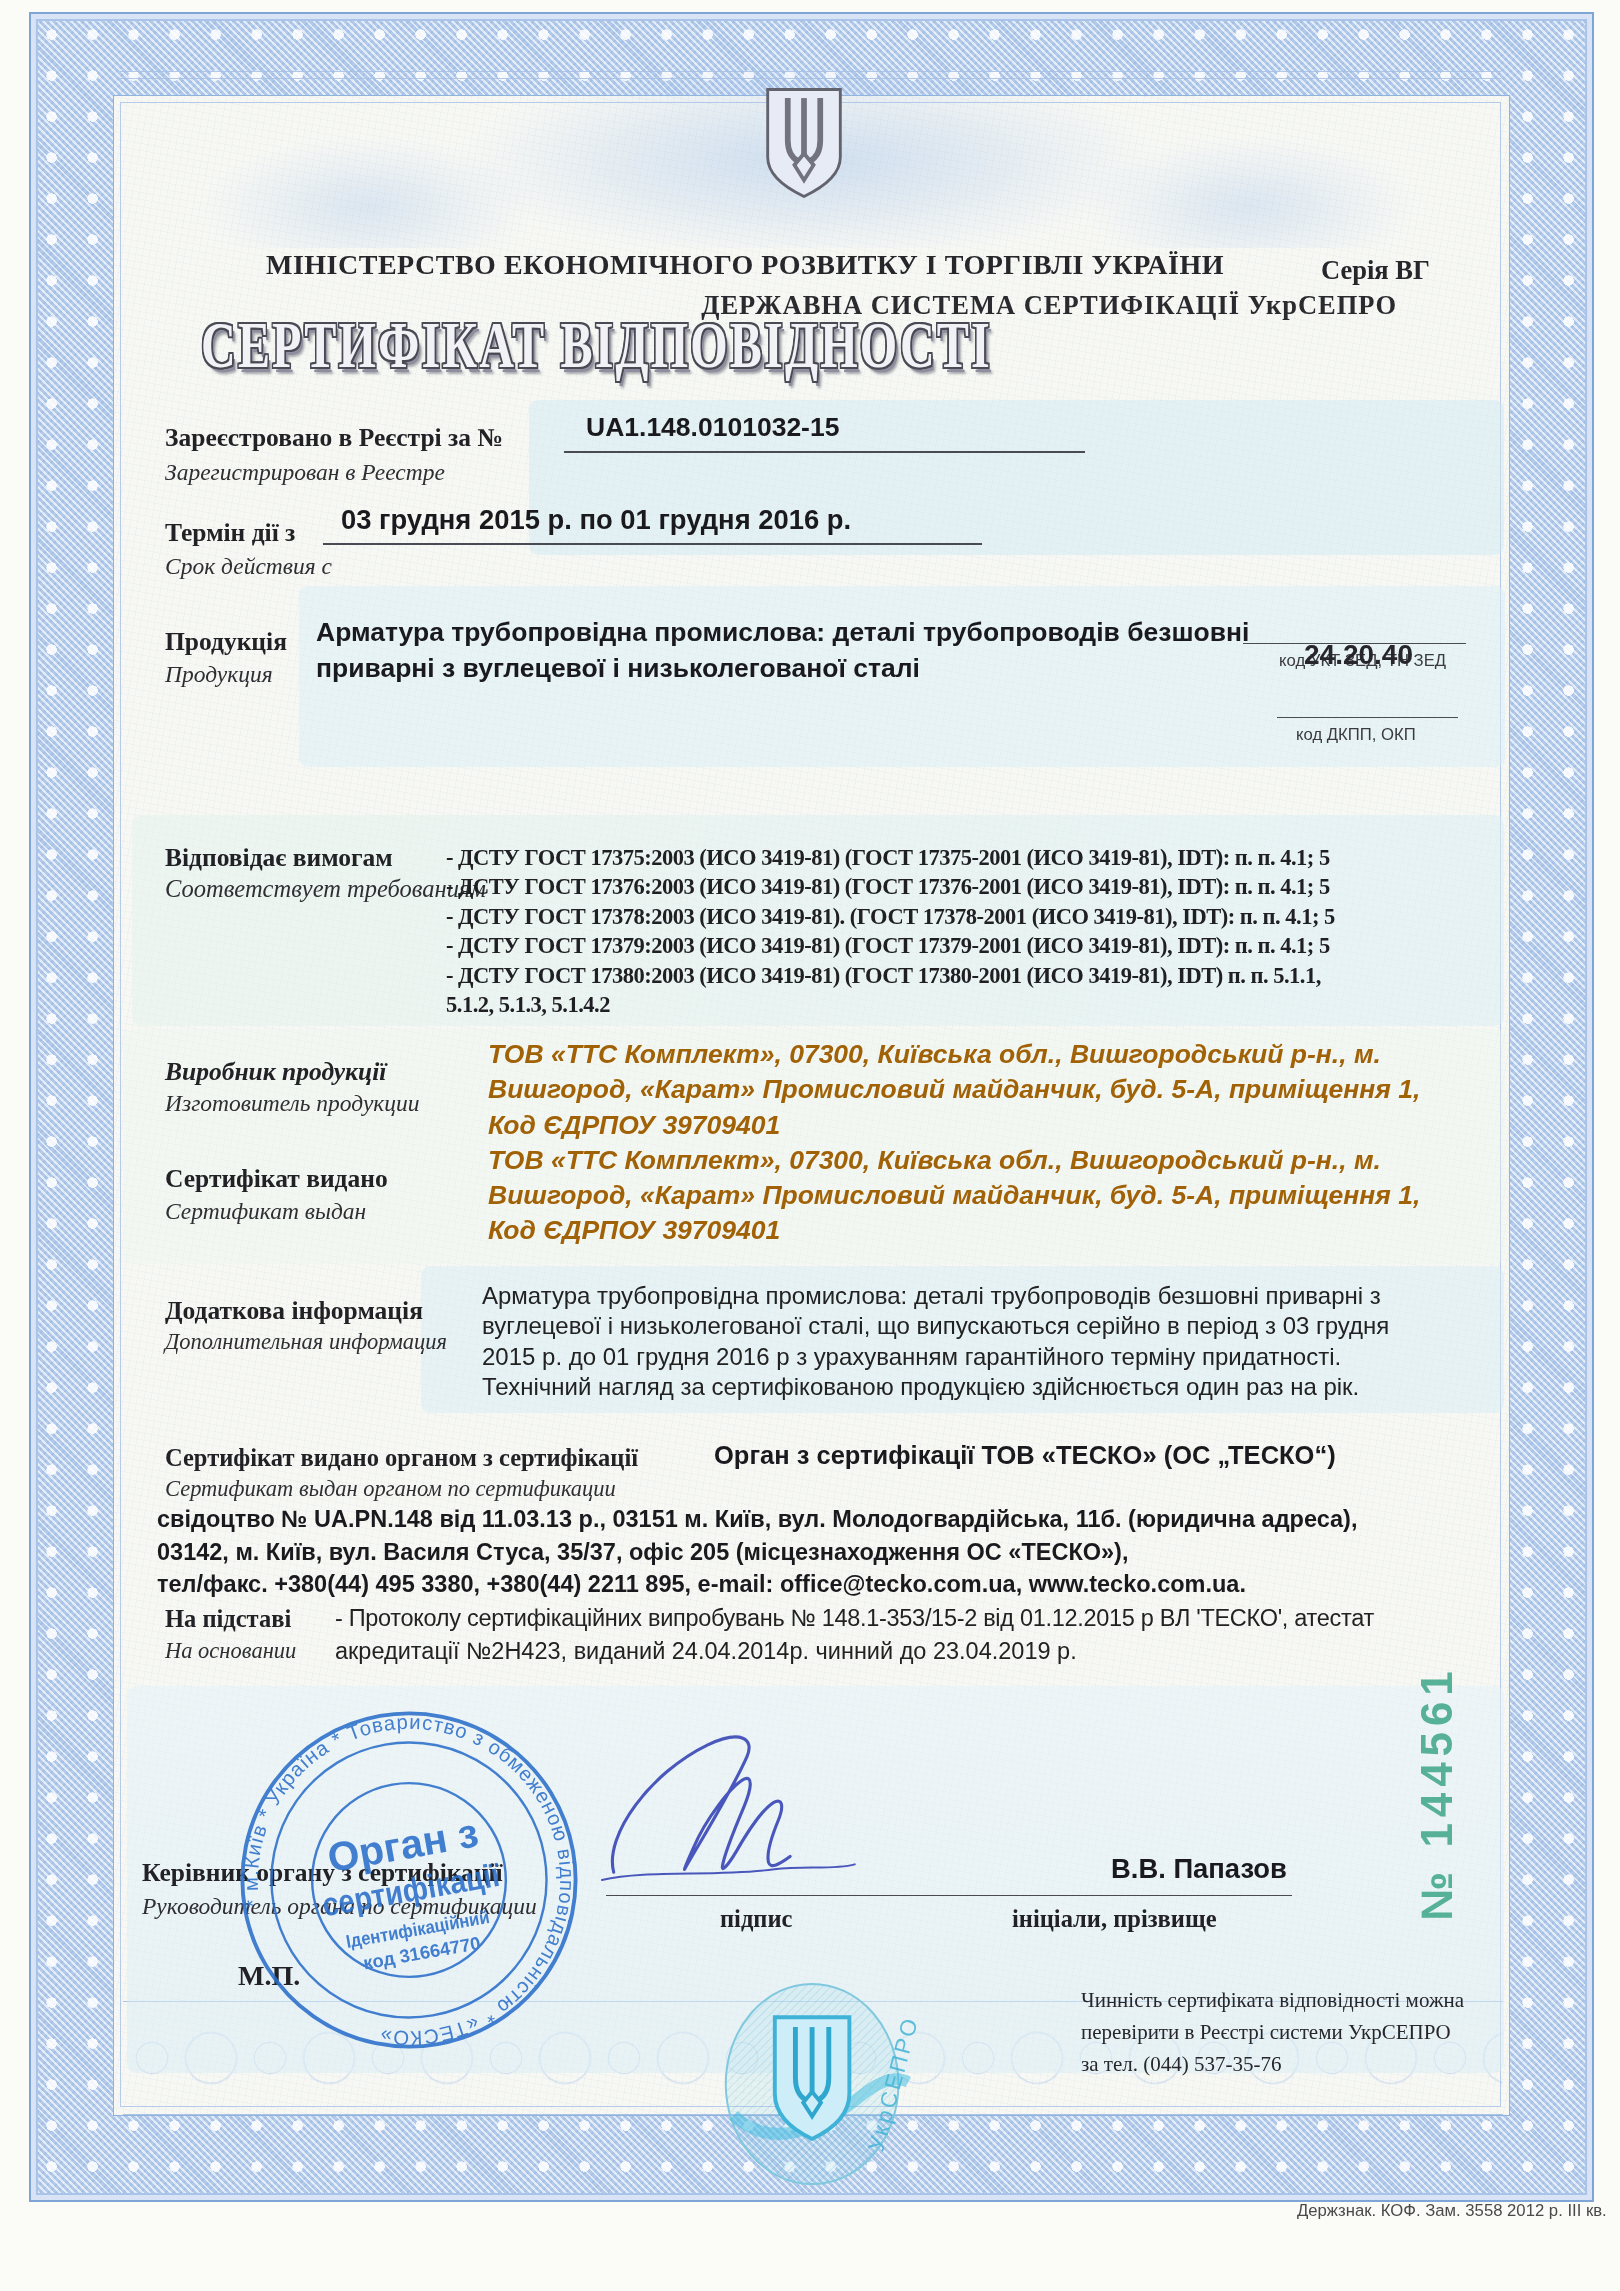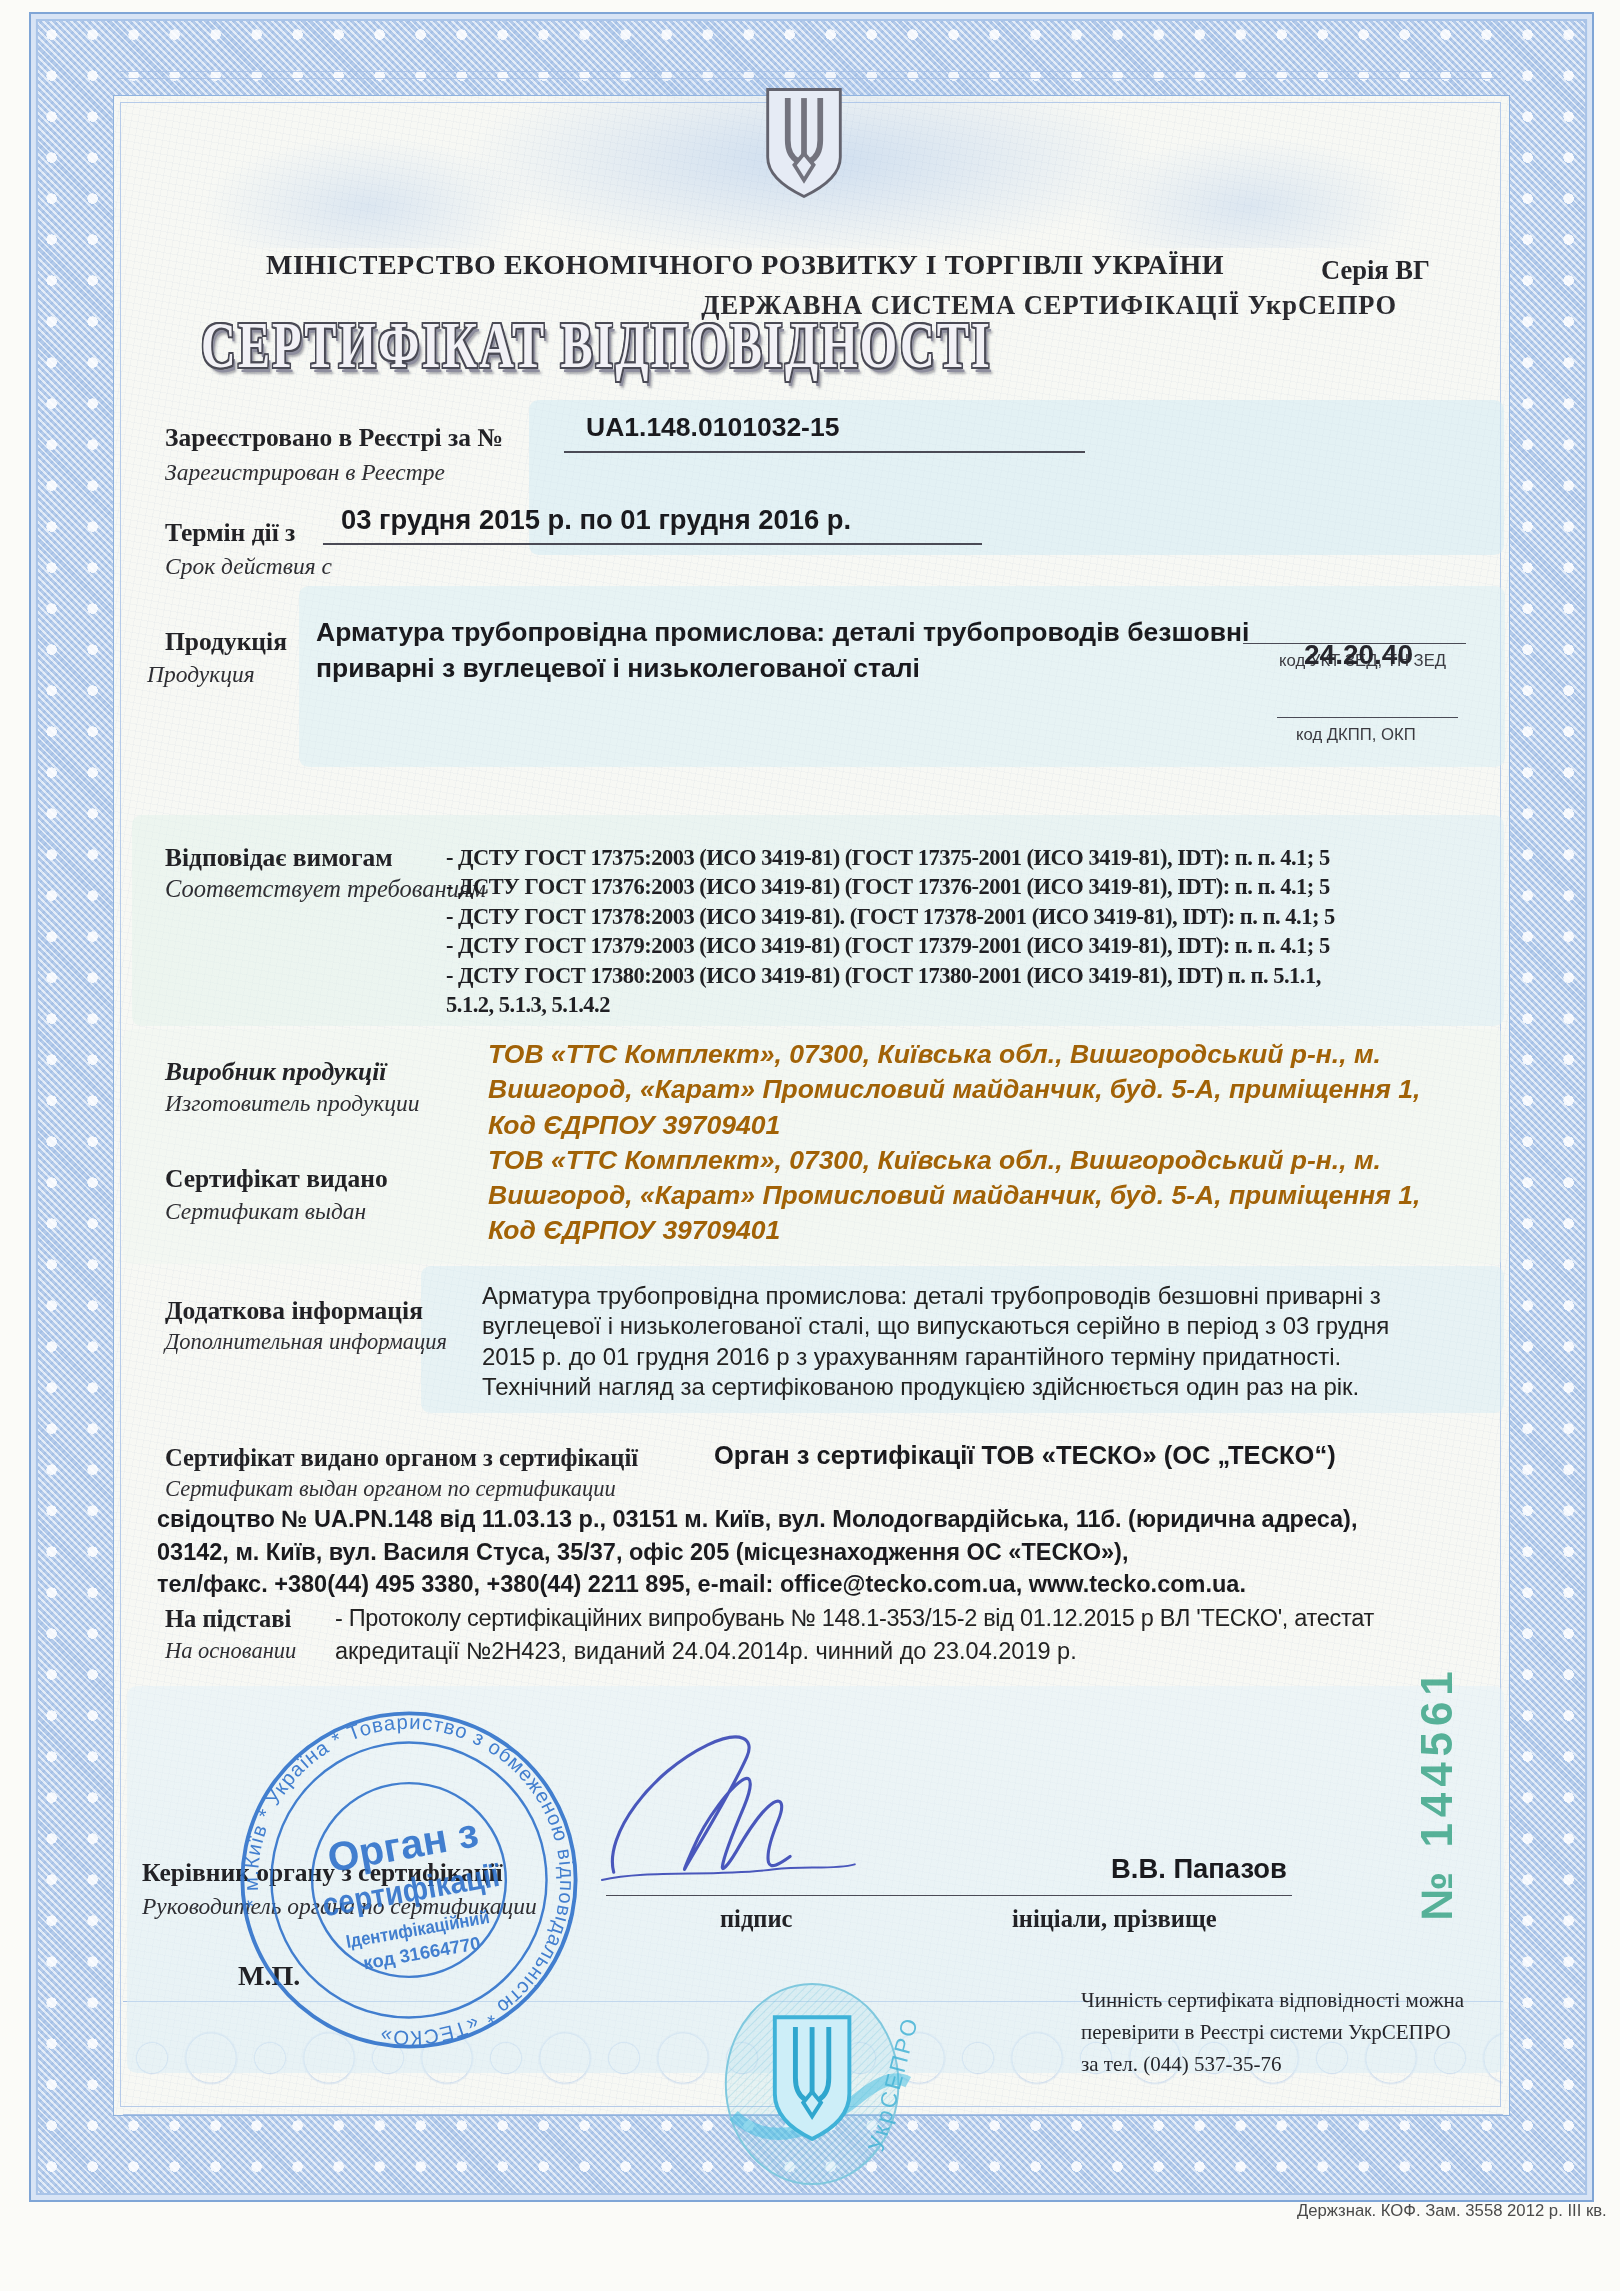--- a/index.html
+++ b/index.html
@@ -103,21 +103,21 @@
   <div class="abs lblr" style="left:165px;top:459px;">Зарегистрирован в Реестре</div>
   <div class="abs uline" style="left:564px;top:416px;width:521px;height:35px;"></div>
   <div class="abs val" style="left:586px;top:412px;">UA1.148.0101032-15</div>
 
   <div class="abs lbl" style="left:165px;top:518px;">Термін дії з</div>
   <div class="abs lblr" style="left:165px;top:553px;">Срок действия с</div>
   <div class="abs uline" style="left:323px;top:508px;width:659px;height:35px;"></div>
   <div class="abs val" style="left:341px;top:504px;font-size:27.4px;">03 грудня 2015 р. по 01 грудня 2016 р.</div>
 
   <div class="abs lbl" style="left:165px;top:627px;">Продукція</div>
-  <div class="abs lblr" style="left:147px;top:661px;">Продукция</div>
+  <div class="abs lblr" style="left:165px;top:661px;">Продукция</div>
   <div class="abs val" style="left:316px;top:653px;">приварні з вуглецевої і низьколегованої сталі</div>
   <div class="abs val" style="left:316px;top:617px;">Арматура трубопровідна промислова: деталі трубопроводів безшовні</div>
   <div class="abs uline" style="left:1243px;top:617px;width:223px;height:25.5px;border-bottom-width:1.5px;"></div>
   <div class="abs cap" style="left:1279px;top:651px;">код УКТ ЗЕД, ТН ЗЕД</div>
   <div class="abs code" style="left:1304px;top:639px;">24.20.40</div>
   <div class="abs uline" style="left:1277px;top:686px;width:181px;height:31px;border-bottom-width:1.5px;"></div>
   <div class="abs cap" style="left:1296px;top:725px;">код ДКПП, ОКП</div>
 
   <div class="abs lbl" style="left:165px;top:843px;">Відповідає вимогам</div>
   <div class="abs lblr" style="left:165px;top:875px;font-size:24.5px;">Соответствует требованиям</div>

